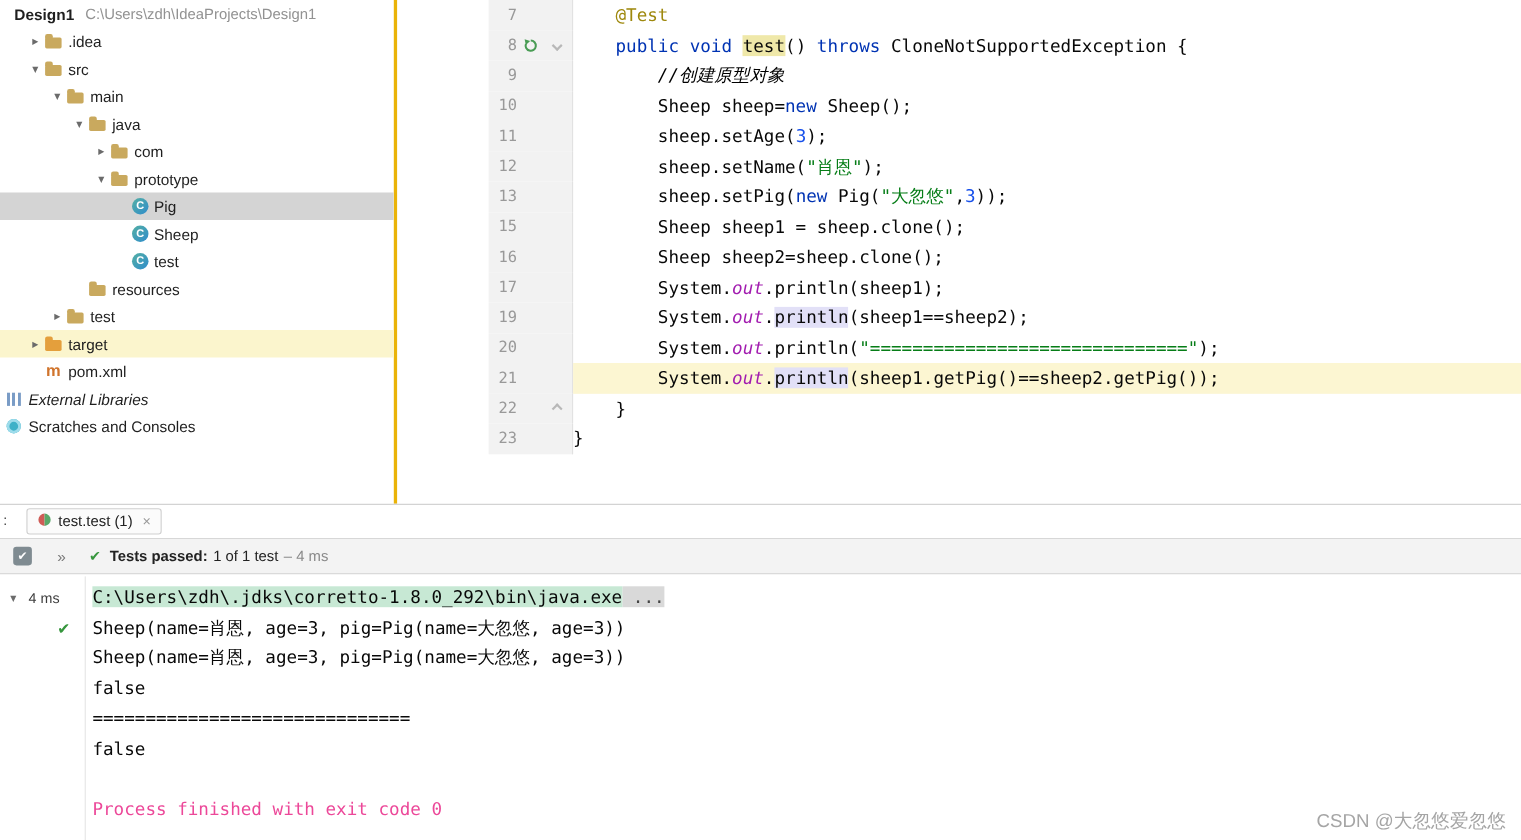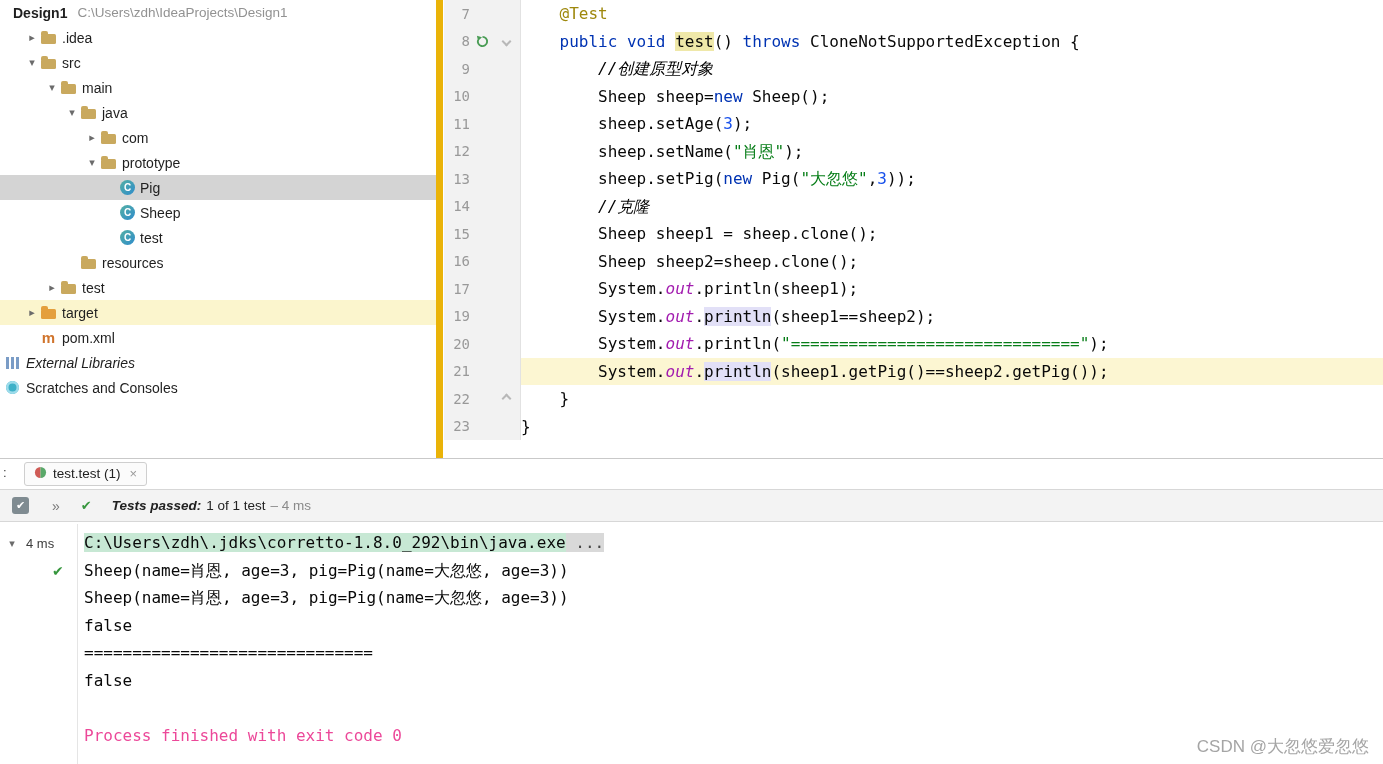--- a/index.html
+++ b/index.html
@@ -1,22 +1,22 @@
 <!DOCTYPE html>
 <html><head>
 <meta charset="utf-8">
 <style>
   * { margin:0; padding:0; box-sizing:border-box; }
   html,body { width:1383px; height:764px; overflow:hidden; background:#fff;
     font-family:"Liberation Sans", sans-serif; }
   #root { position:relative; width:1383px; height:764px; background:#fff; overflow:hidden; }
 
   
-  .project-panel { position:absolute; left:0; top:0; width:443px; height:458px;
-    border-right:7px solid #eab308; background:#fff; overflow:hidden;
+  .project-panel { position:absolute; left:0; top:0; width:361px; height:458px;
+    border-right:3px solid #eab308; background:#fff; overflow:hidden;
     font-size:14px; color:#1f1f1f; }
   .proj-root { height:25px; display:flex; align-items:center; padding-left:13px; white-space:nowrap; }
   .proj-title { font-weight:bold; }
   .proj-path { color:#929292; margin-left:10px; font-size:13.5px; }
   .tree-row { height:25px; display:flex; align-items:center; white-space:nowrap; }
   .tree-row.sel { background:#d4d4d4; }
   .tree-row.hl  { background:#fbf5cd; }
   .chev { width:16px; flex:none; display:inline-flex; justify-content:center;
     color:#6b6b6b; font-size:11px; }
   .ticon { width:17px; height:16px; margin-right:5px; flex:none; position:relative;
@@ -72,21 +72,21 @@
   .tab-close { color:#9a9a9a; font-size:13px; margin-left:3px; }
   .toolbar { height:33px; background:#f3f3f3; border-top:1px solid #d7d7d7;
     border-bottom:1px solid #d7d7d7; display:flex; align-items:center;
     font-size:13.5px; color:#222; }
   .filter-check { width:17px; height:17px; margin-left:12px; background:#7f8b91;
     color:#fff; border-radius:3px; display:inline-flex; align-items:center;
     justify-content:center; font-size:11px; }
   .more { color:#7a7a7a; margin-left:23px; font-size:14px; }
   .green { color:#36963d; }
   .status-check { margin-left:21px; font-size:13px; }
-  .status-bold { font-weight:bold; margin-left:20px;font-style:italic; }
+  .status-bold { font-weight:bold; margin-left:8px; }
   .status-count { margin-left:5px; }
   .status-time { margin-left:5px; color:#8a8a8a; }
   .run-body { position:absolute; top:65px; left:0; right:0; bottom:0; display:flex; }
   .ttree { width:78px; flex:none; border-right:1px solid #e5e5e5; padding-top:6px; font-size:13px; }
   .ttree-row { height:27px; display:flex; align-items:center; }
   .ttree .chev { margin-left:4px; }
   .tdur { color:#3c3c3c; margin-left:6px; }
   .ttree-row.indent { padding-left:52px; }
   .green-check { color:#36963d; font-size:14px; }
   .console { flex:1; padding:5px 0 0 6px; overflow:hidden; color:#080808;
@@ -242,28 +242,20 @@
           </div>
           <div class="code"><span>        sheep.setName(</span><span class="tok-s">"肖恩"</span><span>);</span></div>
         </div>
         <div class="eline">
           <div class="gut">
             <span class="lnum">13</span>
             <span class="gslot"></span>
             <span class="gslot"></span>
           </div>
           <div class="code"><span>        sheep.setPig(</span><span class="tok-k">new</span><span> Pig(</span><span class="tok-s">"大忽悠"</span><span>,</span><span class="tok-n">3</span><span>));</span></div>
-        </div>
-        <div class="eline">
-          <div class="gut">
-            <span class="lnum">14</span>
-            <span class="gslot"></span>
-            <span class="gslot"></span>
-          </div>
-          <div class="code"><span>        </span><span class="tok-cm">//克隆</span></div>
         </div>
         <div class="eline">
           <div class="gut">
             <span class="lnum">15</span>
             <span class="gslot"></span>
             <span class="gslot"></span>
           </div>
           <div class="code"><span>        Sheep sheep1 = sheep.clone();</span></div>
         </div>
         <div class="eline">

